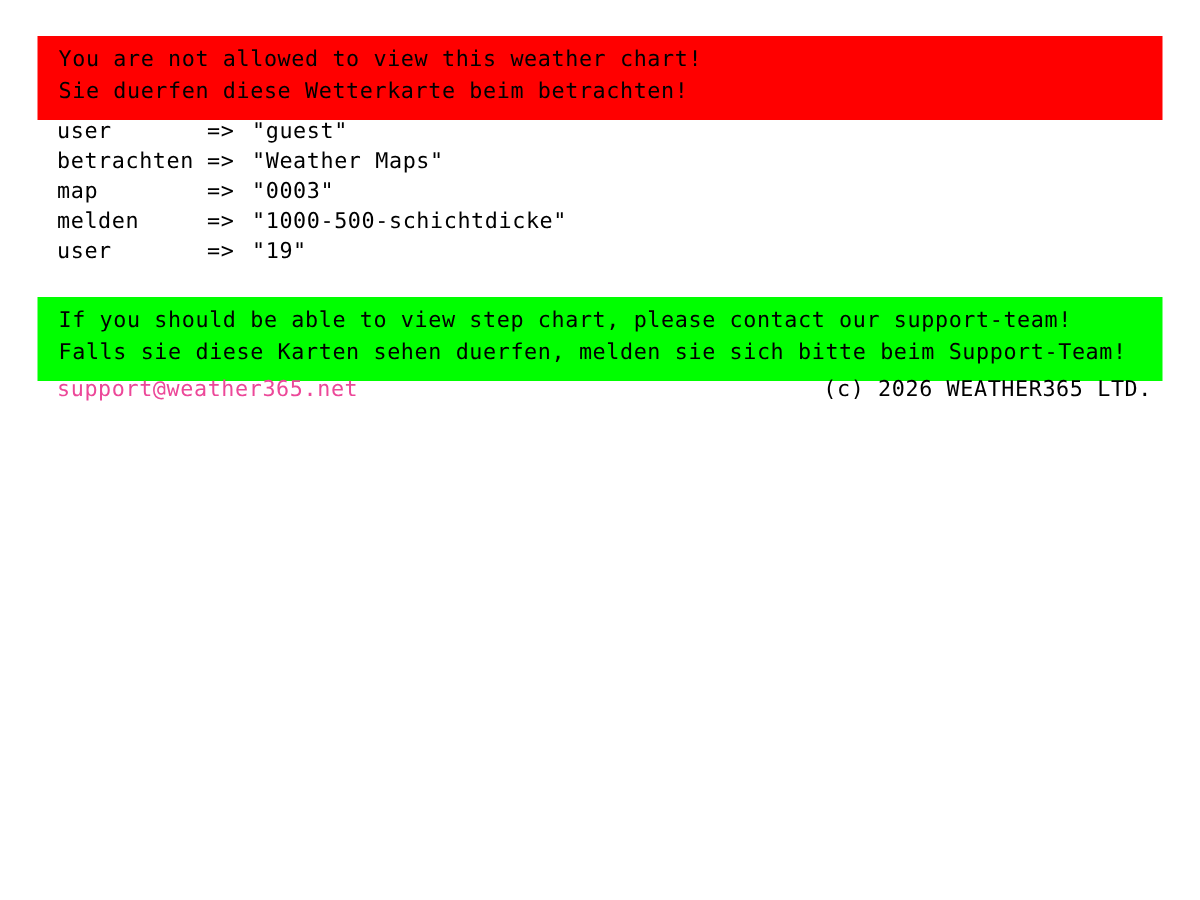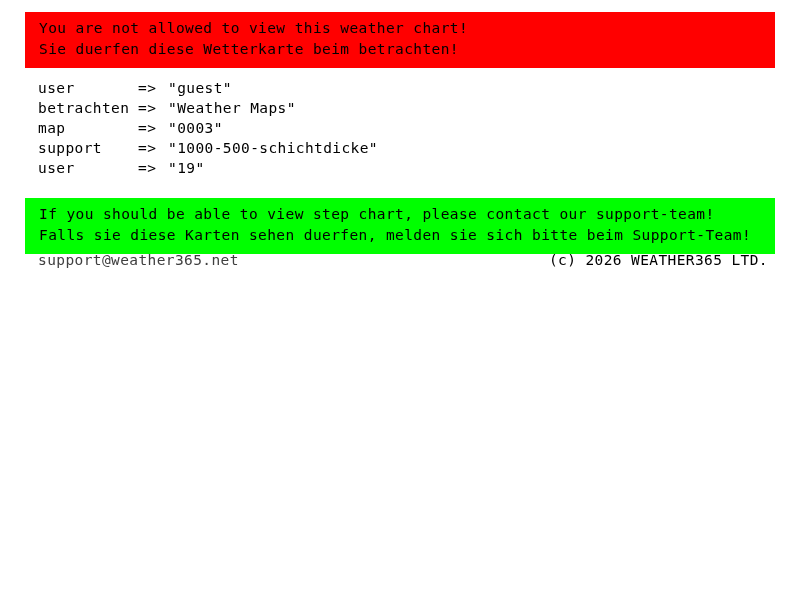--- a/index.html
+++ b/index.html
@@ -23,21 +23,21 @@
 
   .banner {
     position: absolute;
     left: 25px;
     width: 750px;
     box-sizing: border-box;
     padding: 6px 14px 8px 14px;
   }
 
   .banner-error {
-    top: 12px;
+    top: 24px;
     background: #ff0000;
   }
 
   .banner-info {
     top: 198px;
     background: #00ff00;
   }
 
   .banner-line {
     font-size: 14.5px;
@@ -82,21 +82,21 @@
     display: flex;
     justify-content: space-between;
     align-items: baseline;
     font-size: 14.5px;
     line-height: 20px;
     letter-spacing: 0.4px;
     white-space: pre;
   }
 
   .footer-contact {
-    color: #404040;
+    color: #ec4899;
     text-decoration: none;
   }
 </style>
 </head>
 <body>
 
 <div class="page">
 
   <div class="banner banner-error">
     <div class="banner-line">You are not allowed to view this weather chart!</div>
@@ -117,21 +117,21 @@
       <span class="param-value">"Weather Maps"</span>
     </div>
 
     <div class="param-row">
       <span class="param-key">map</span>
       <span class="param-arrow">=&gt;</span>
       <span class="param-value">"0003"</span>
     </div>
 
     <div class="param-row">
-      <span class="param-key">support</span>
+      <span class="param-key">melden</span>
       <span class="param-arrow">=&gt;</span>
       <span class="param-value">"1000-500-schichtdicke"</span>
     </div>
 
     <div class="param-row">
       <span class="param-key">user</span>
       <span class="param-arrow">=&gt;</span>
       <span class="param-value">"19"</span>
     </div>
 

